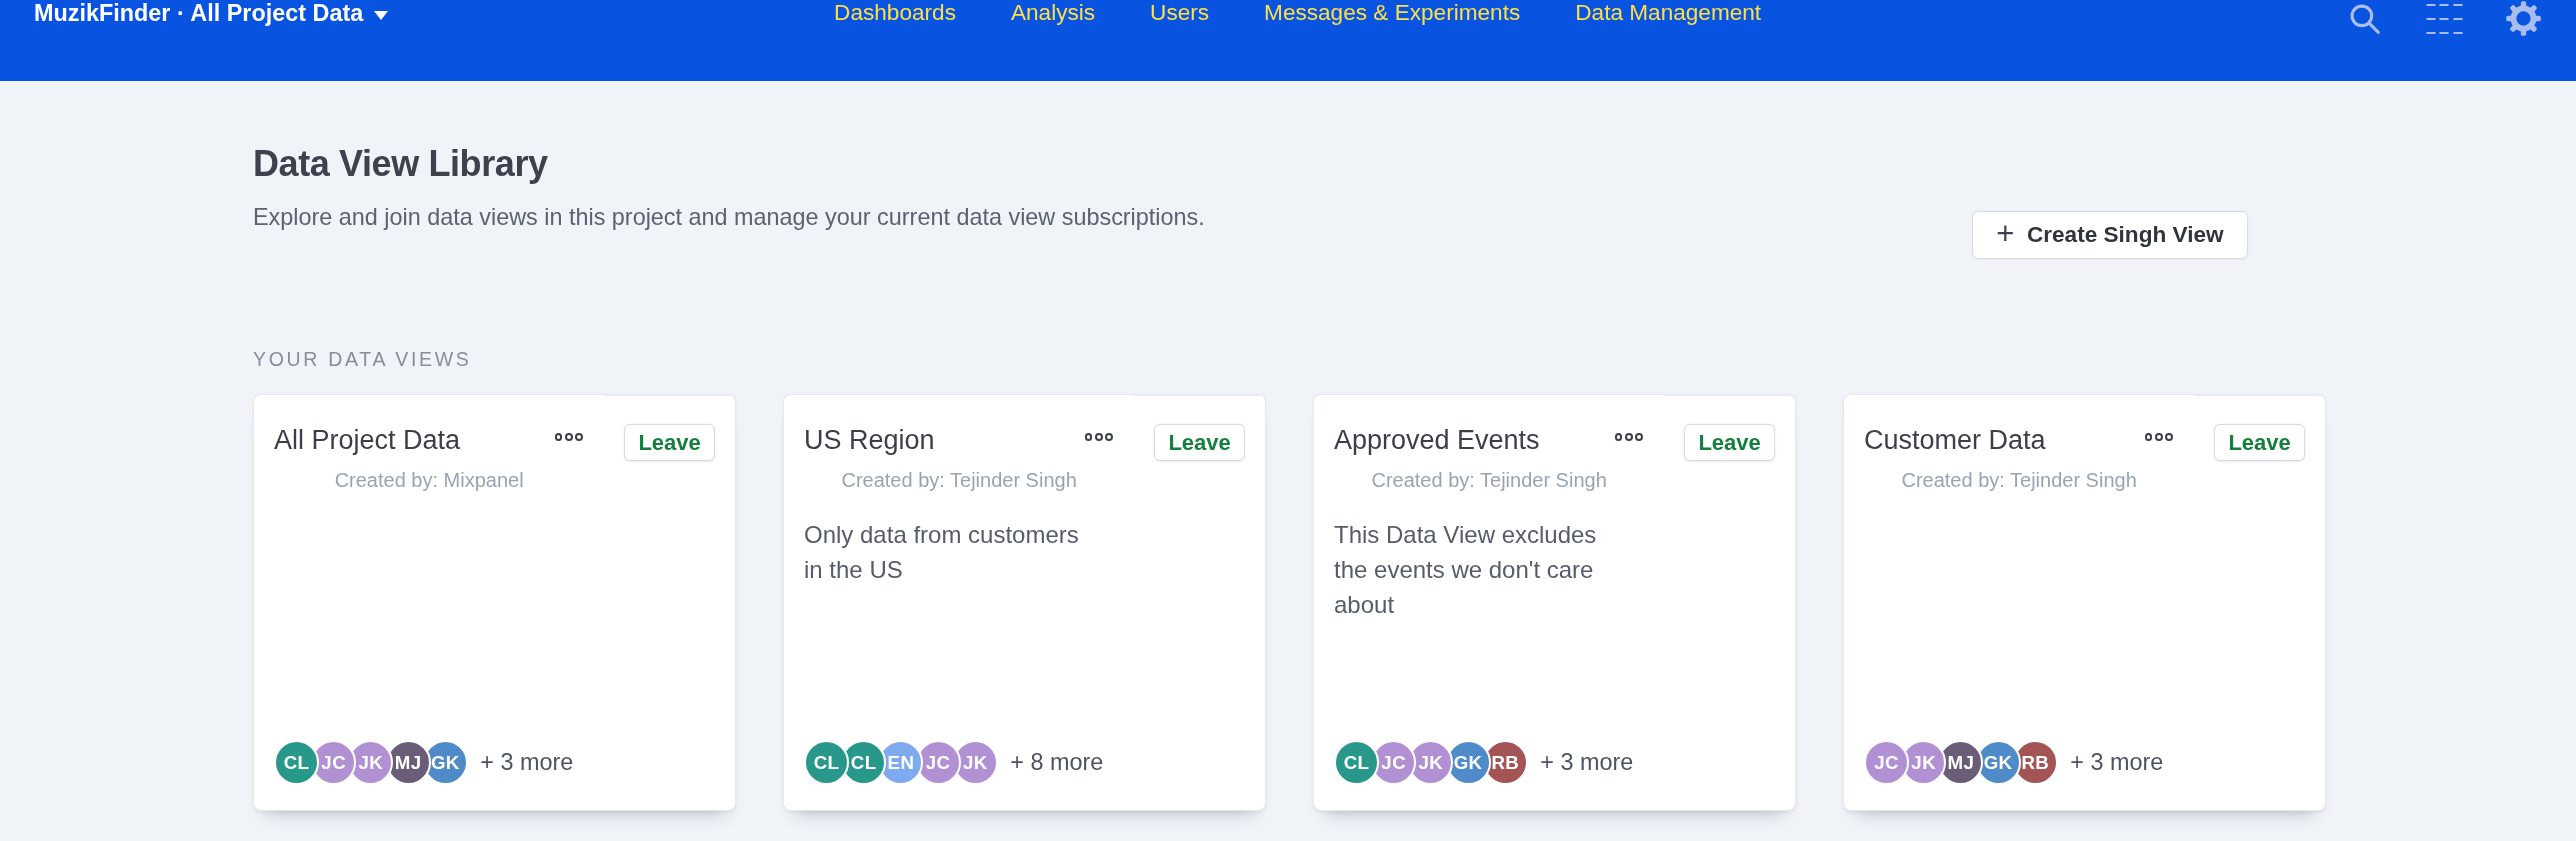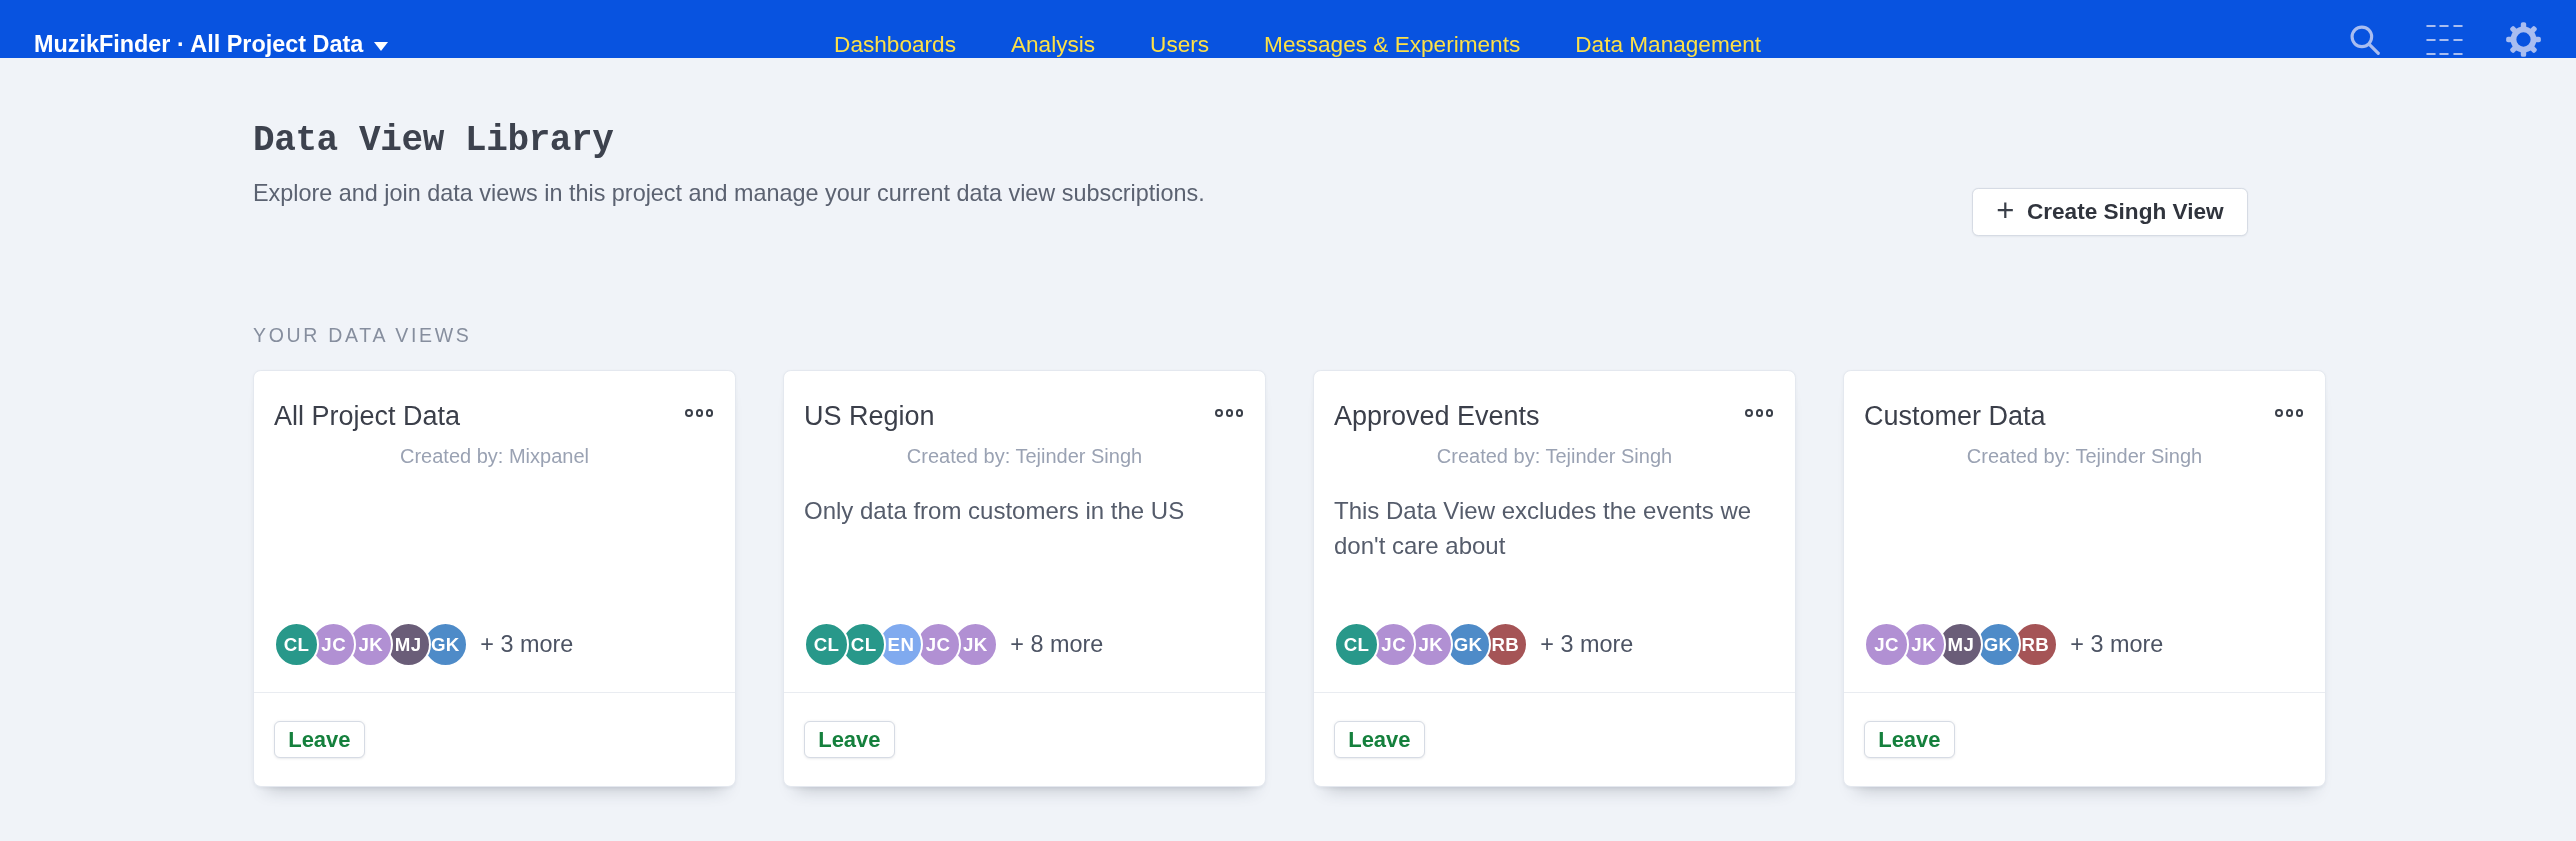--- a/index.html
+++ b/index.html
@@ -6,22 +6,22 @@
   html,body { width:2576px; height:841px; }
   body {
     font-family:"Liberation Sans", sans-serif;
     background:#f0f3f8;
     overflow:hidden;
     -webkit-font-smoothing:antialiased;
   }
 
   
   .navbar {
-    height:58px; background:#0853e0;
-    display:flex; align-items:flex-end;
+    height:81px; background:#0853e0;
+    display:flex; align-items:flex-start;
     padding:0 34px;
   }
   .brand {
     display:flex; align-items:center; gap:11px;
     color:#ffffff; font-size:23.4px; font-weight:700;
     cursor:pointer; white-space:nowrap;
   }
   .brand-caret {
     width:0; height:0; margin-top:3.1px;
     border-left:7.8px solid transparent;
@@ -40,21 +40,20 @@
   .nav-icon { width:37px; height:37px; display:flex; align-items:center; justify-content:center; cursor:pointer; }
   .grid-icon { display:grid; grid-template-columns:repeat(3,10px); grid-template-rows:repeat(3,10px); gap:3.9px; }
   .grid-icon span { border:1.9px solid #a9bdf0; border-radius:2.7px; }
 
   
   .main { position:relative; padding:0 252px 0 253px; }
   .page-title {
     padding-top:62px;
     font-size:36px; font-weight:700; color:#3d424e;
     letter-spacing:-0.4px;
-    font-family:Liberation Mono, monospace;
   }
   .page-subtitle {
     margin-top:18.7px;
     font-size:23.4px; color:#5b6271;
   }
   .create-btn {
     position:absolute; top:130px; right:328px;
     height:48px; padding:0 23.4px;
     display:inline-flex; align-items:center; gap:12.5px;
     background:#ffffff; border:0.8px solid #d6dbe4; border-radius:6.2px;
@@ -69,21 +68,21 @@
     font-size:19.5px; font-weight:400; letter-spacing:2.7px;
     color:#868e9e;
   }
 
   
   .cards { display:flex; gap:47px; margin-top:23.4px; }
   .card {
     width:483px; height:417px; flex:none;
     background:#ffffff; border:0.8px solid #e4e8ef; border-radius:7.8px;
     box-shadow:0 1.6px 3.1px rgba(40,50,70,0.05), 0 14px 17px -12.5px rgba(40,50,70,0.28);
-    display:flex; flex-direction:column;
+    display:flex; flex-direction:row;
   }
   .card-body { padding:30px 20px 0 20px; display:flex; flex-direction:column; flex:1; }
   .card-head { display:flex; align-items:flex-start; justify-content:space-between; }
   .card-title { font-size:27px; font-weight:500; color:#3b3f4a; }
   .card-menu { display:flex; gap:2.3px; padding:7.8px 1.6px; cursor:pointer; }
   .card-menu span { width:7.8px; height:7.8px; border:2px solid #3a3f49; border-radius:50%; }
   .card-created { margin-top:12.5px; font-size:20px; color:#9aa2b3;text-align:center; }
   .card-desc { margin-top:26.5px; font-size:24px; line-height:1.45; color:#555c6b; padding-right:15.6px; }
 
   .avatar-row { margin-top:auto; margin-bottom:25px; display:flex; align-items:center; }

